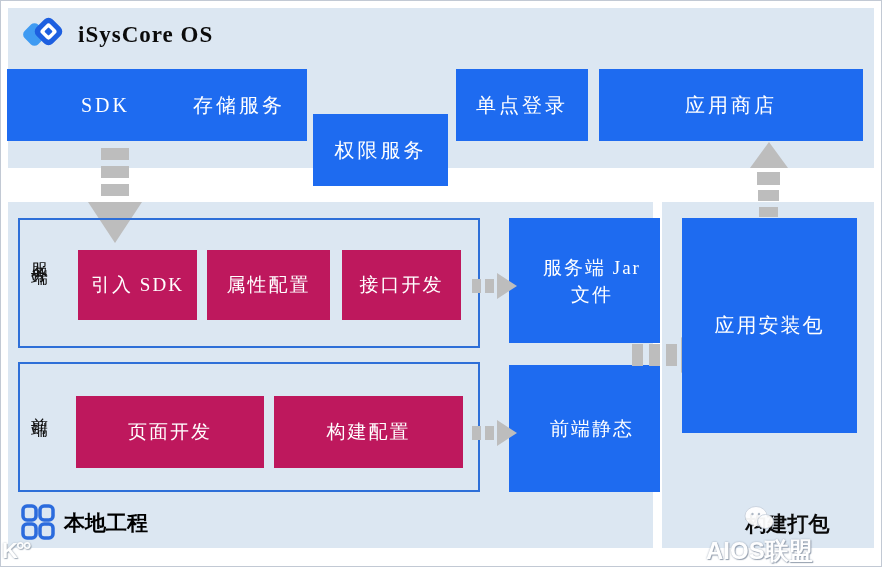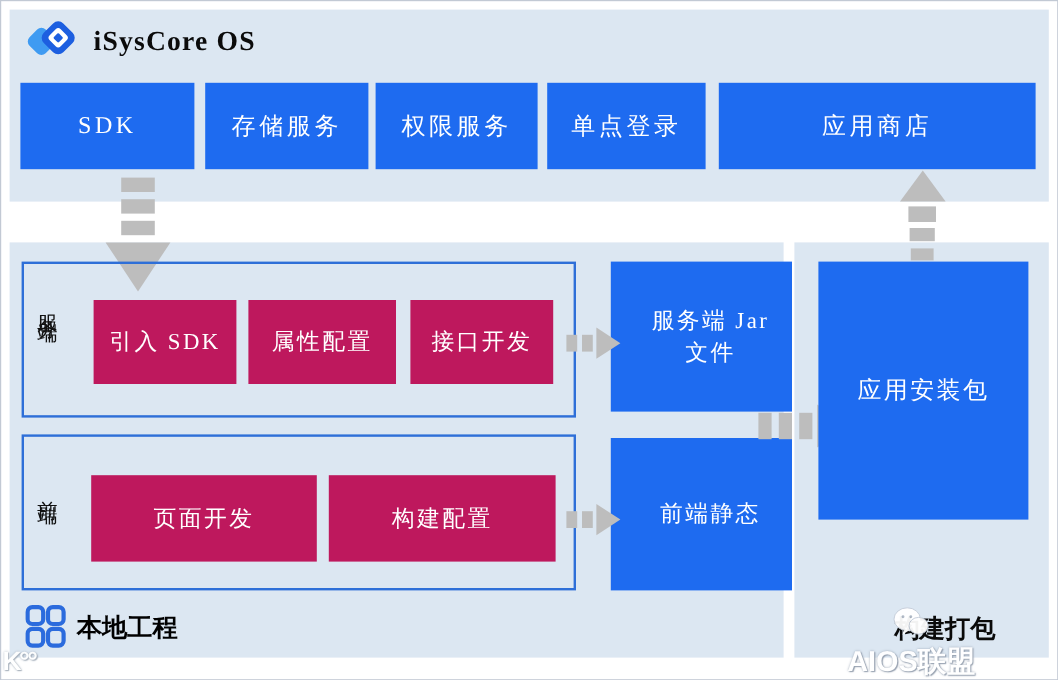--- a/index.html
+++ b/index.html
@@ -18,23 +18,23 @@
 
   
   #logo{position:absolute;left:20px;top:12px;width:50px;height:46px;}
   #page-title{position:absolute;left:78px;top:22px;font-size:23px;font-weight:bold;color:#0b0b0b;letter-spacing:1px;}
 
   .svc-btn{
     position:absolute;top:69px;height:72px;background:#1e6bf0;color:#ffffff;
     display:flex;align-items:center;justify-content:center;
     font-size:20px;letter-spacing:3px;
   }
-  #svc-sdk{left:17px;width:145px;}
+  #svc-sdk{left:7px;width:145px;padding-left:26px;}
   #svc-storage{left:171px;width:136px;}
-  #svc-perm{left:313px;width:135px;}
+  #svc-perm{left:313px;width:135px;margin-top:45px;}
   #svc-sso{left:456px;width:132px;}
   #svc-store{left:599px;width:264px;}
 
   
   .group-box{position:absolute;border:2px solid #2e6fd8;box-sizing:border-box;background:transparent;}
   #server-box{left:18px;top:218px;width:462px;height:130px;}
   #front-box{left:18px;top:362px;width:462px;height:130px;}
   .v-label{
     position:absolute;color:#111;font-size:17px;
     writing-mode:vertical-lr;text-orientation:upright;letter-spacing:3px;line-height:22px;

